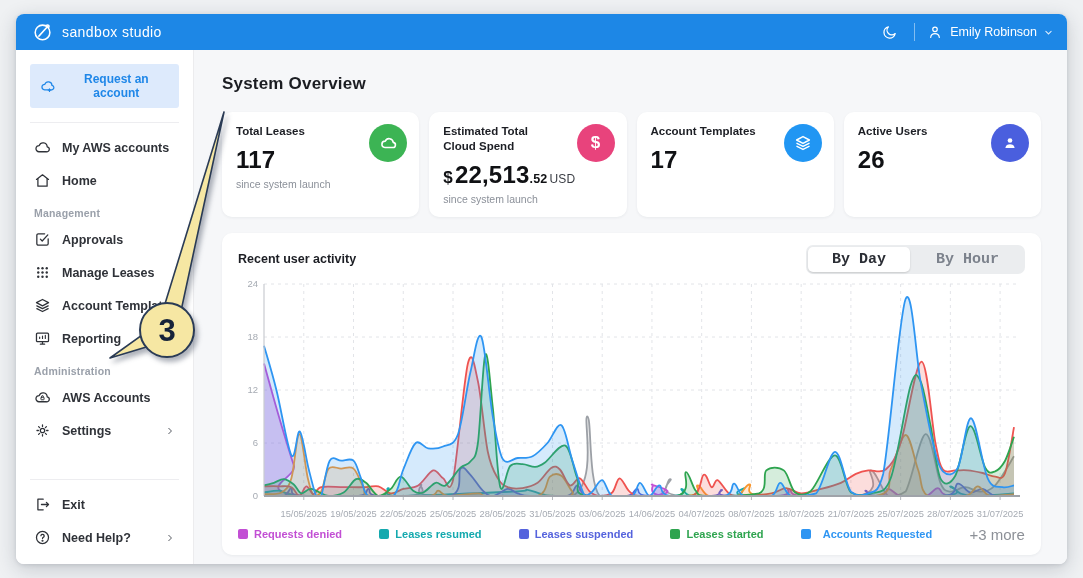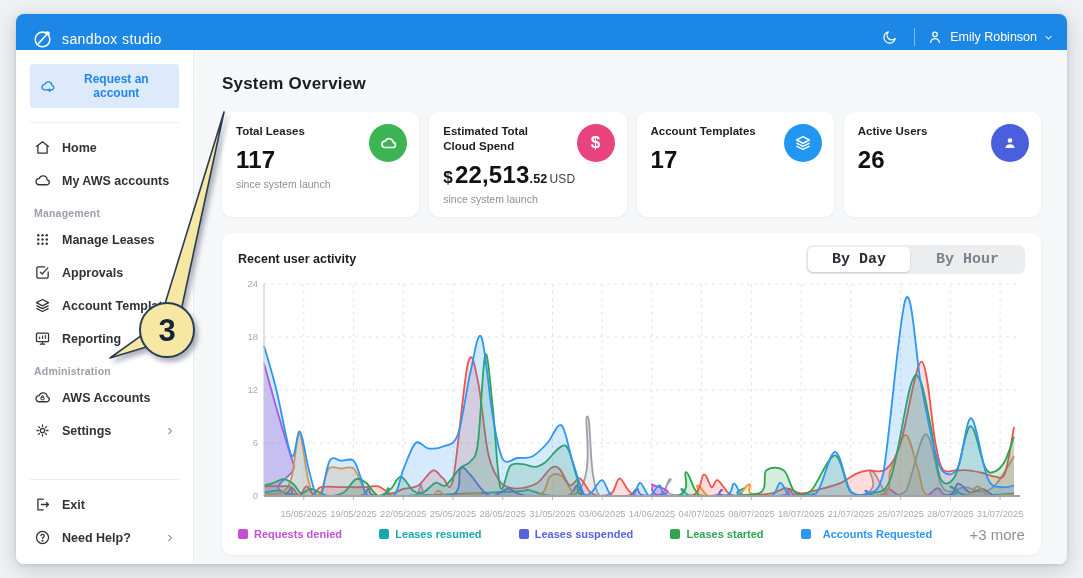--- a/index.html
+++ b/index.html
@@ -13,21 +13,21 @@
   }
   .window {
     position:absolute; left:16px; top:14px; width:1051px; height:550px;
     background:#ffffff; border-radius:8px; overflow:hidden;
     box-shadow:0 5px 20px rgba(30,40,60,.20), 0 1px 4px rgba(30,40,60,.12);
     display:flex; flex-direction:column;
   }
   
   .topbar {
     height:36px; background:#1d87e6; color:#fff; flex:0 0 auto;
-    display:flex; align-items:flex-end; padding:0 14px 0 16px;
+    display:flex; align-items:center; padding:0 14px 0 16px;
   }
   .brand { display:flex; align-items:center; gap:8px; }
   .brand-text { font-size:14px; letter-spacing:.4px; font-weight:500; }
   .topbar-spacer { flex:1; }
   .topbar-right { display:flex; align-items:center; gap:12px; }
   .icon-btn { display:flex; align-items:center; justify-content:center; width:26px; height:26px; cursor:pointer; }
   .topbar-divider { width:1px; height:18px; background:rgba(255,255,255,.45); }
   .user-chip { display:flex; align-items:center; gap:7px; cursor:pointer; }
   .user-name { font-size:12.5px; font-weight:500; }
   
@@ -141,61 +141,61 @@
           <path d="M7 17a4.2 4.2 0 1 1 .4-8.4A5.6 5.6 0 0 1 18.3 10.4 3.3 3.3 0 0 1 17.4 17H7z"></path>
           <path d="M14.5 15.5v4 M12.5 17.5h4"></path>
         </svg>
         <span>Request an account</span>
       </button>
       <div class="side-divider"></div>
 
       <div class="nav-item">
         <span class="nav-icon">
           <svg width="17" height="17" viewBox="0 0 24 24" fill="none" stroke="#2f3238" stroke-width="1.8" stroke-linecap="round" stroke-linejoin="round">
+              <path d="M7 18a4.4 4.4 0 1 1 .4-8.8A5.8 5.8 0 0 1 18.6 11 3.5 3.5 0 0 1 17.5 18H7z"></path>
+            </svg>
+        </span>
+        <span>My AWS accounts</span>
+      </div>
+      <div class="nav-item">
+        <span class="nav-icon">
+          <svg width="17" height="17" viewBox="0 0 24 24" fill="none" stroke="#2f3238" stroke-width="1.8" stroke-linecap="round" stroke-linejoin="round">
               <path d="M3.5 10.5 12 4l8.5 6.5"></path>
               <path d="M5.5 9.5V20h13V9.5"></path>
             </svg>
         </span>
         <span>Home</span>
       </div>
-      <div class="nav-item">
-        <span class="nav-icon">
-          <svg width="17" height="17" viewBox="0 0 24 24" fill="none" stroke="#2f3238" stroke-width="1.8" stroke-linecap="round" stroke-linejoin="round">
-              <path d="M7 18a4.4 4.4 0 1 1 .4-8.8A5.8 5.8 0 0 1 18.6 11 3.5 3.5 0 0 1 17.5 18H7z"></path>
-            </svg>
-        </span>
-        <span>My AWS accounts</span>
-      </div>
 
       <div class="section-label">Management</div>
 
+      <div class="nav-item">
+        <span class="nav-icon">
+          <svg width="17" height="17" viewBox="0 0 24 24" fill="none" stroke="#2f3238" stroke-width="1.8" stroke-linecap="round" stroke-linejoin="round">
+              <path d="M20 11v7a2 2 0 0 1-2 2H6a2 2 0 0 1-2-2V6a2 2 0 0 1 2-2h9"></path>
+              <path d="M9 11.5l2.6 2.6L19.5 5.5"></path>
+            </svg>
+        </span>
+        <span>Approvals</span>
+      </div>
       <div class="nav-item">
         <span class="nav-icon">
           <svg width="17" height="17" viewBox="0 0 24 24" fill="#2f3238">
               <circle cx="6" cy="6" r="1.7"></circle>
               <circle cx="12" cy="6" r="1.7"></circle>
               <circle cx="18" cy="6" r="1.7"></circle>
               <circle cx="6" cy="12" r="1.7"></circle>
               <circle cx="12" cy="12" r="1.7"></circle>
               <circle cx="18" cy="12" r="1.7"></circle>
               <circle cx="6" cy="18" r="1.7"></circle>
               <circle cx="12" cy="18" r="1.7"></circle>
               <circle cx="18" cy="18" r="1.7"></circle>
             </svg>
         </span>
         <span>Manage Leases</span>
-      </div>
-      <div class="nav-item">
-        <span class="nav-icon">
-          <svg width="17" height="17" viewBox="0 0 24 24" fill="none" stroke="#2f3238" stroke-width="1.8" stroke-linecap="round" stroke-linejoin="round">
-              <path d="M20 11v7a2 2 0 0 1-2 2H6a2 2 0 0 1-2-2V6a2 2 0 0 1 2-2h9"></path>
-              <path d="M9 11.5l2.6 2.6L19.5 5.5"></path>
-            </svg>
-        </span>
-        <span>Approvals</span>
       </div>
       <div class="nav-item">
         <span class="nav-icon">
           <svg width="17" height="17" viewBox="0 0 24 24" fill="none" stroke="#2f3238" stroke-width="1.8" stroke-linecap="round" stroke-linejoin="round">
               <path d="M12 3.5 20.5 8 12 12.5 3.5 8z"></path>
               <path d="M4 12.5 12 16.5 20 12.5"></path>
               <path d="M4 16.5 12 20.5 20 16.5"></path>
             </svg>
         </span>
         <span>Account Templates</span>

